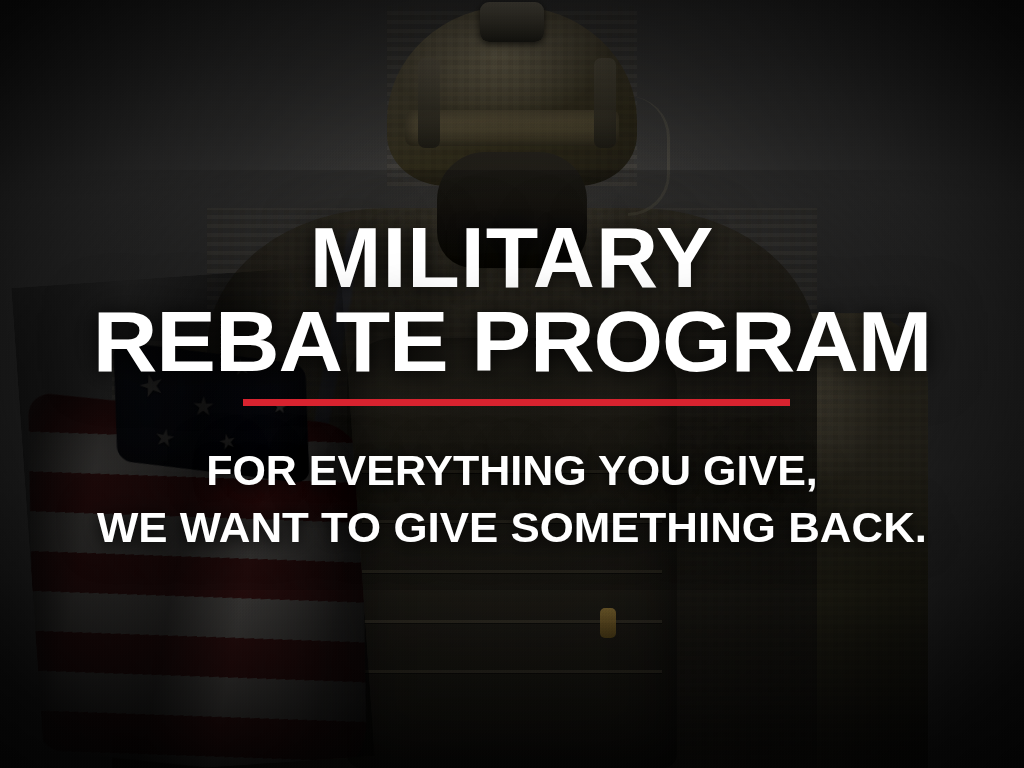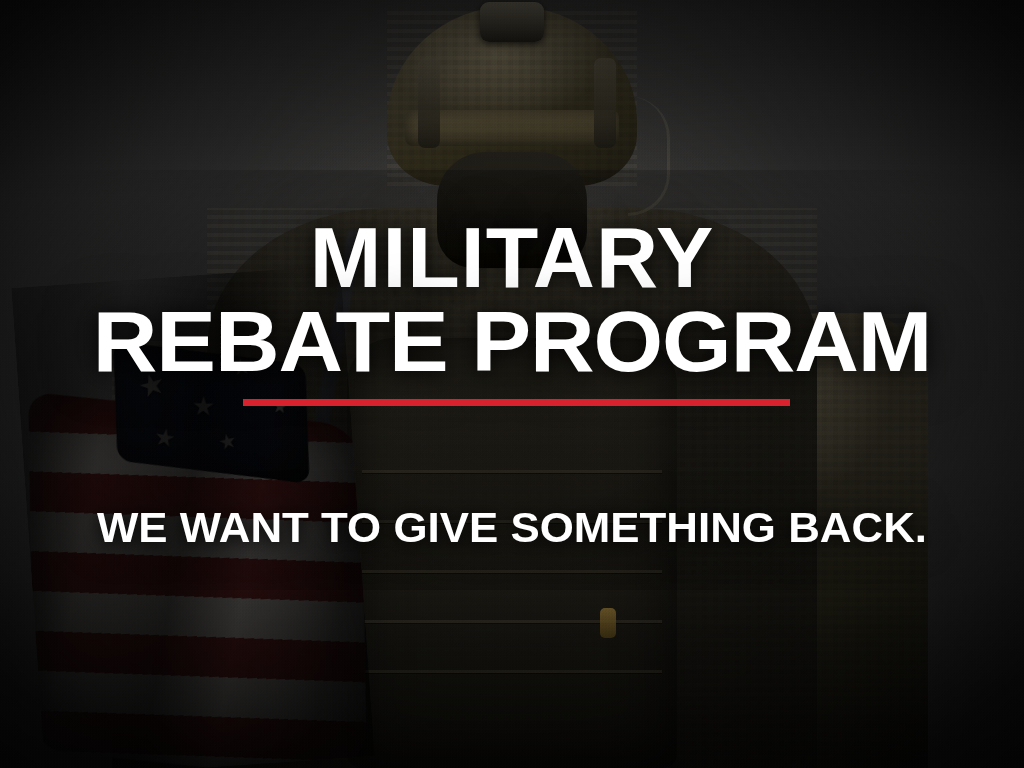--- a/index.html
+++ b/index.html
@@ -294,17 +294,18 @@
   </div>
 
   <div class="content">
 
     <div class="headline" id="headline-line-1">MILITARY</div>
 
     <div class="headline" id="headline-line-2">REBATE PROGRAM</div>
 
     <div class="rule" style="background: rgb(216, 35, 47);"></div>
 
+    <div class="subhead" id="subhead-line-1">FOR EVERYTHING YOU GIVE,</div>
 
     <div class="subhead" id="subhead-line-2">WE WANT TO GIVE SOMETHING BACK.</div>
   </div>
 
 </div>
 
 </body></html>

